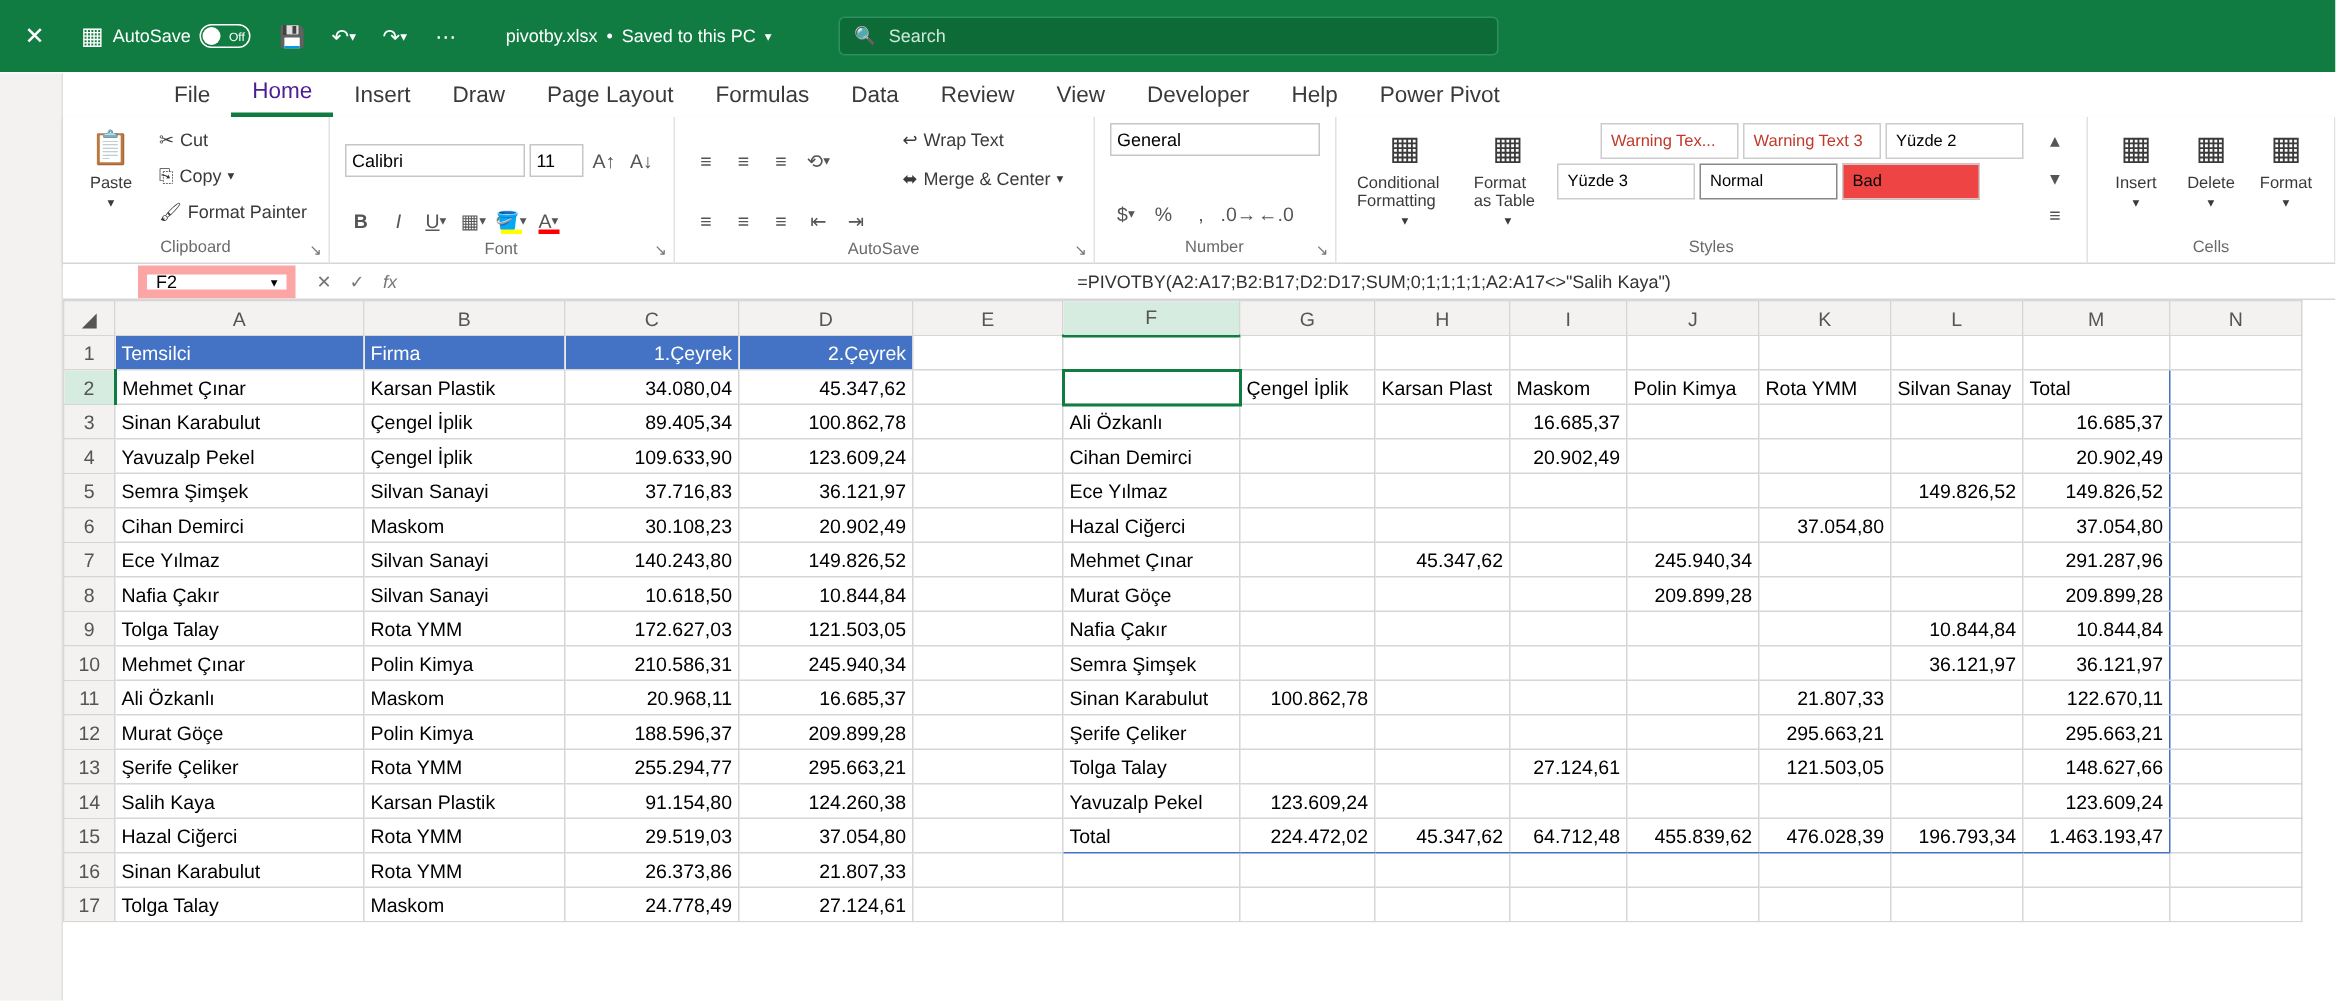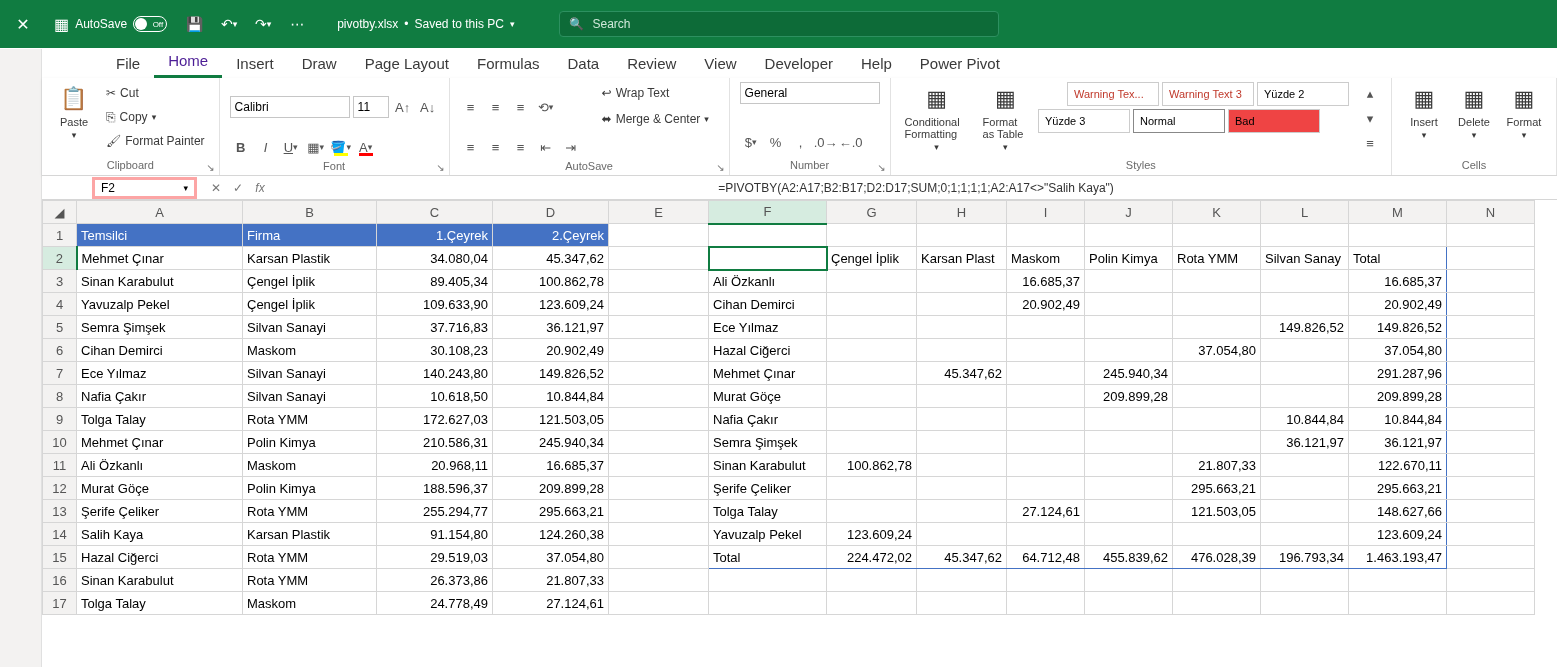--- a/index.html
+++ b/index.html
@@ -37,21 +37,21 @@
   .small-row-btn { display:flex; align-items:center; gap:4px; font-size:12px; color:#3a3a3a; cursor:pointer; height:22px; padding:0 4px;}
   .font-select { height:22px; border:1px solid #c6c6c6; font-size:12px; padding:0 4px; background:#fff;}
   .icon-row { display:flex; gap:3px; align-items:flex-end; height:36px;}
   .tiny-btn { width:22px; height:22px; display:flex; align-items:center; justify-content:center; font-size:13px; cursor:pointer; color:#555; border-radius:3px;}
   .style-cell{ height:24px; border:1px solid #ccc; font-size:11px; display:flex; align-items:center; padding:0 6px; min-width:92px; cursor:pointer;}
   .style-cell.red{ color:#c0392b;}
   .style-cell.bad{ background:#ef4444;}
   
   
   .formula-bar { height: 24px; display:flex; align-items:center; border-bottom:1px solid #d6d6d6; background:#fff;}
-  .name-box { width:105px; height:22px; border:3px solid #fca5a5; margin:0 4px 0 50px; display:flex; align-items:center; padding:0 6px; font-size:12px; justify-content:space-between;}
+  .name-box { width:105px; height:22px; border:6px solid #fca5a5; margin:0 4px 0 50px; display:flex; align-items:center; padding:0 6px; font-size:12px; justify-content:space-between;}
   .fx-controls{ display:flex; gap:4px; padding:0 6px; color:#777;}
   .fx-controls span{ cursor:pointer; font-size:12px; width:18px; text-align:center;}
   .formula-input{ flex:1; font-size:12px; padding:0 4px; color:#333;text-align:center;}
   
   
   .left-gutter{ position:absolute; left:0; top:49px; width:42px; bottom:0; background:#f3f2f1; border-right:1px solid #e0e0e0;}
   
   
   .sheet-area{ position:relative; margin-left:42px; overflow:hidden;}
   .grid{ border-collapse:collapse; table-layout:fixed; font-size:13px; }

